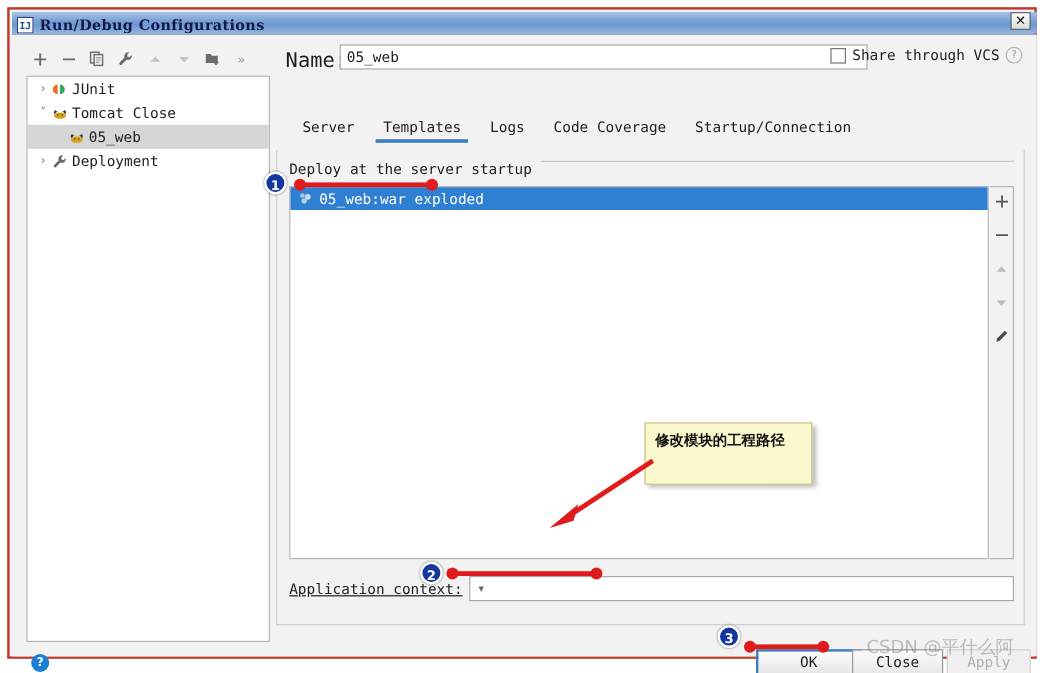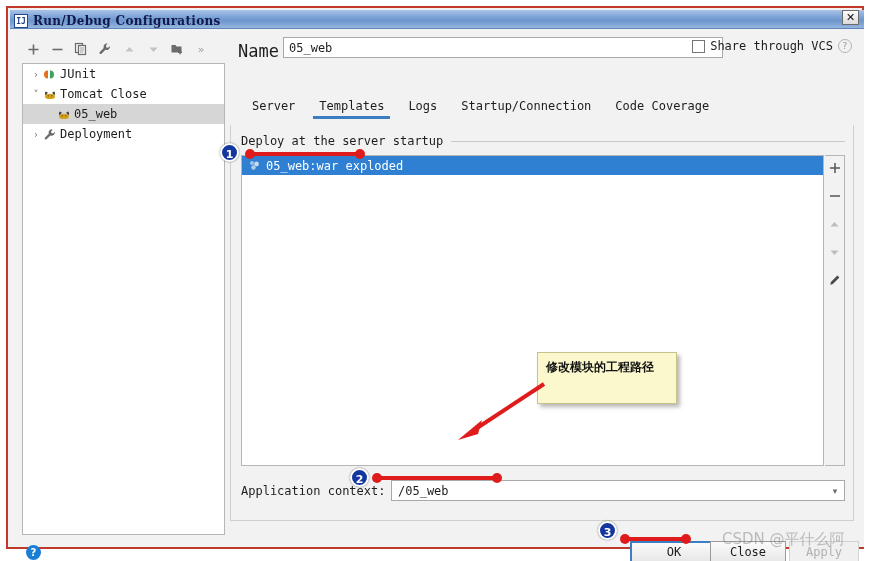--- a/index.html
+++ b/index.html
@@ -214,21 +214,21 @@
     width: 624px; height: 396px;
     background: #f2f2f2;
     border: 1px solid #cfcfcf;
     border-top: none;
     box-sizing: border-box;
   }
   #deploy-label-row {
     position: absolute;
     left: 10px; top: 9px;
     width: 604px; height: 14px;
-    display: flex; align-items: center; gap: 8px;
+    display: flex; align-items: flex-start; gap: 8px;
   }
   #deploy-label { font-size: 12px; white-space: nowrap; }
   #deploy-rule { flex: 1; height: 1px; background: #c8c8c8; }
 
   #deploy-list {
     position: absolute;
     left: 10px; top: 30px;
     width: 583px; height: 311px;
     background: #ffffff;
     border: 1px solid #b6b6b6;
@@ -271,21 +271,21 @@
   .lt-btn.disabled { color: #bdbdbd; cursor: default; }
 
   
   #ctx-row {
     position: absolute;
     left: 10px; top: 355px;
     width: 604px; height: 22px;
   }
   #ctx-label {
     position: absolute; left: 0; top: 4px;
-    font-size: 12px; white-space: nowrap;
+    font-size: 12px; white-space: nowrap; text-decoration: underline;
   }
   #ctx-combo {
     position: absolute; left: 150px; top: 0;
     width: 454px; height: 21px;
     background: #ffffff;
     border: 1px solid #a9a9a9;
     box-sizing: border-box;
     display: flex;
     align-items: center;
     cursor: pointer;
@@ -515,22 +515,22 @@
         <div id="share-checkbox"></div>
         <div id="share-label">Share through VCS</div>
         <div class="help-circle">?</div>
       </div>
     </div>
 
     <div id="tabs">
       <div class="tab">Server</div>
       <div class="tab active">Templates</div>
       <div class="tab">Logs</div>
+      <div class="tab">Code Coverage</div>
       <div class="tab">Startup/Connection</div>
-      <div class="tab">Code Coverage</div>
     </div>
 
     <div id="content-panel">
 
       <div id="deploy-label-row">
         <div id="deploy-label">Deploy at the server startup</div>
         <div id="deploy-rule"></div>
       </div>
 
       <div id="deploy-list">
@@ -570,21 +570,20 @@
         <div class="lt-btn">
           <svg width="13" height="13" viewBox="0 0 13 13">
             <path d="M9.4 1.6l2 2-6.5 6.5-2.6.6.6-2.6z" fill="#4a4a4a"></path>
           </svg>
         </div>
       </div>
 
       <div id="ctx-row">
         <div id="ctx-label">Application context:</div>
         <div id="ctx-combo">
-          <div id="ctx-value">/05_web</div>
           <div id="ctx-arrow">▾</div>
         </div>
       </div>
 
     </div>
 
     <div id="help-button">?</div>
     <div class="dlg-btn" id="btn-ok">OK</div>
     <div class="dlg-btn" id="btn-close">Close</div>
     <div class="dlg-btn" id="btn-apply">Apply</div>

